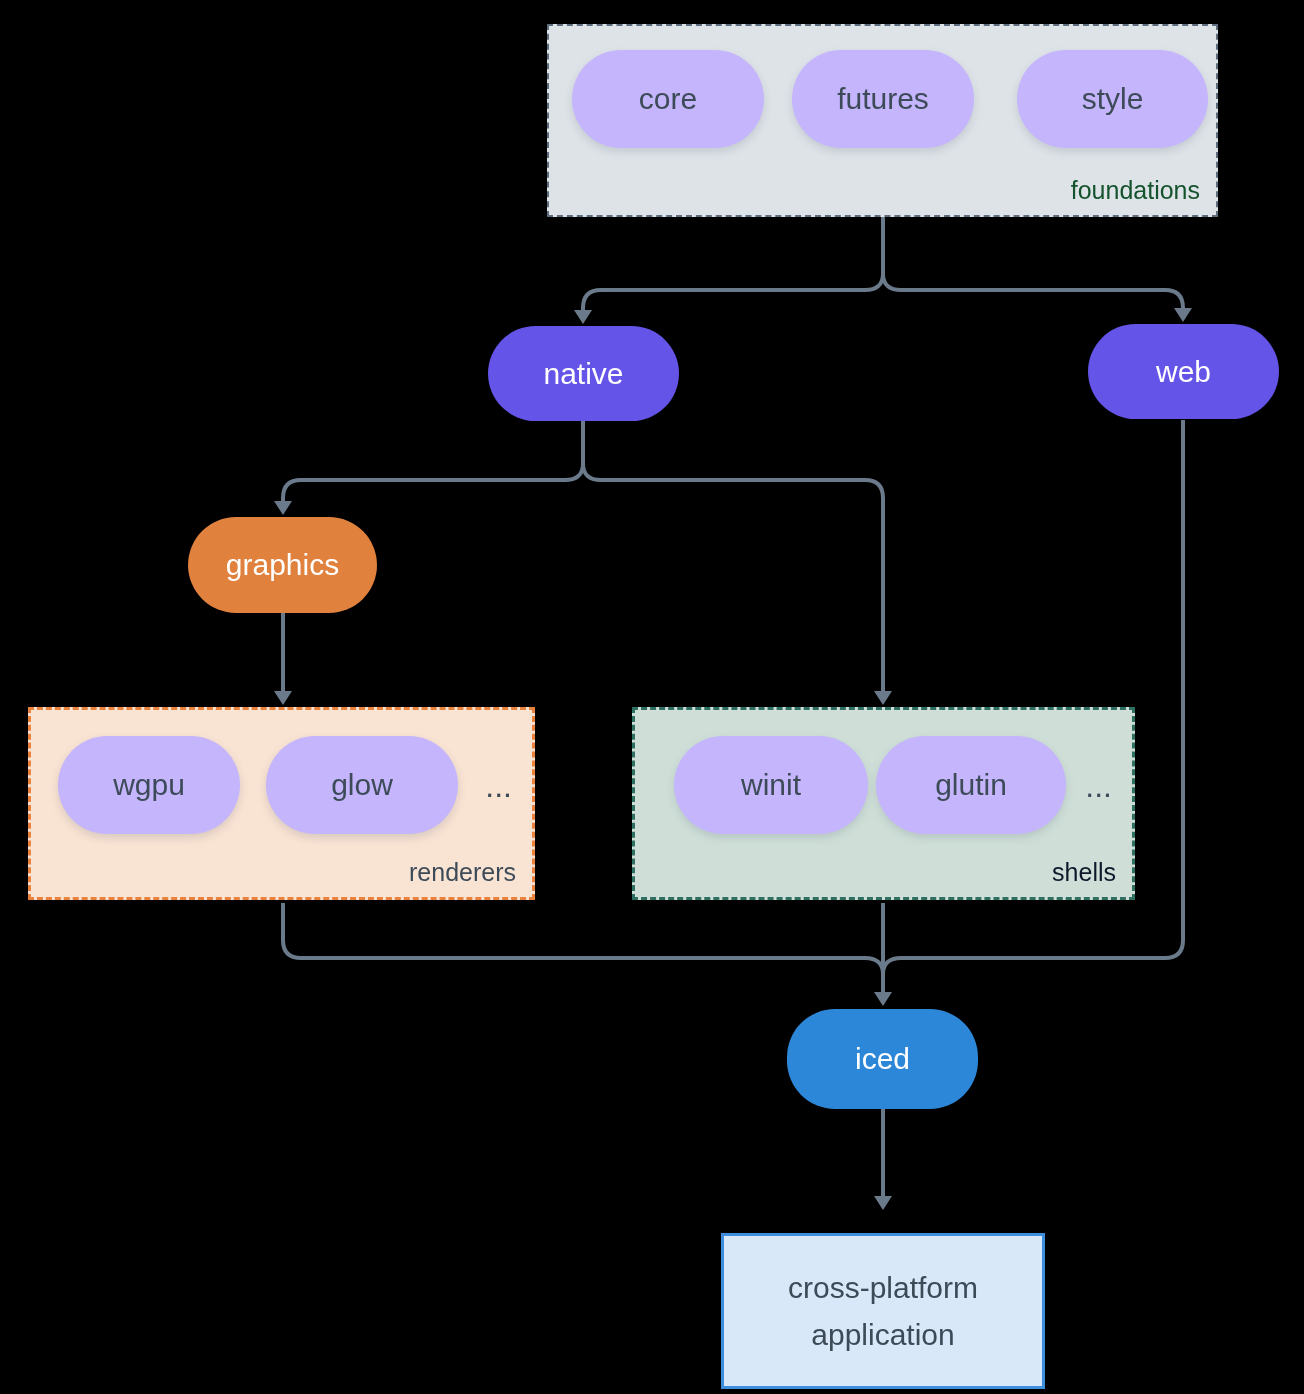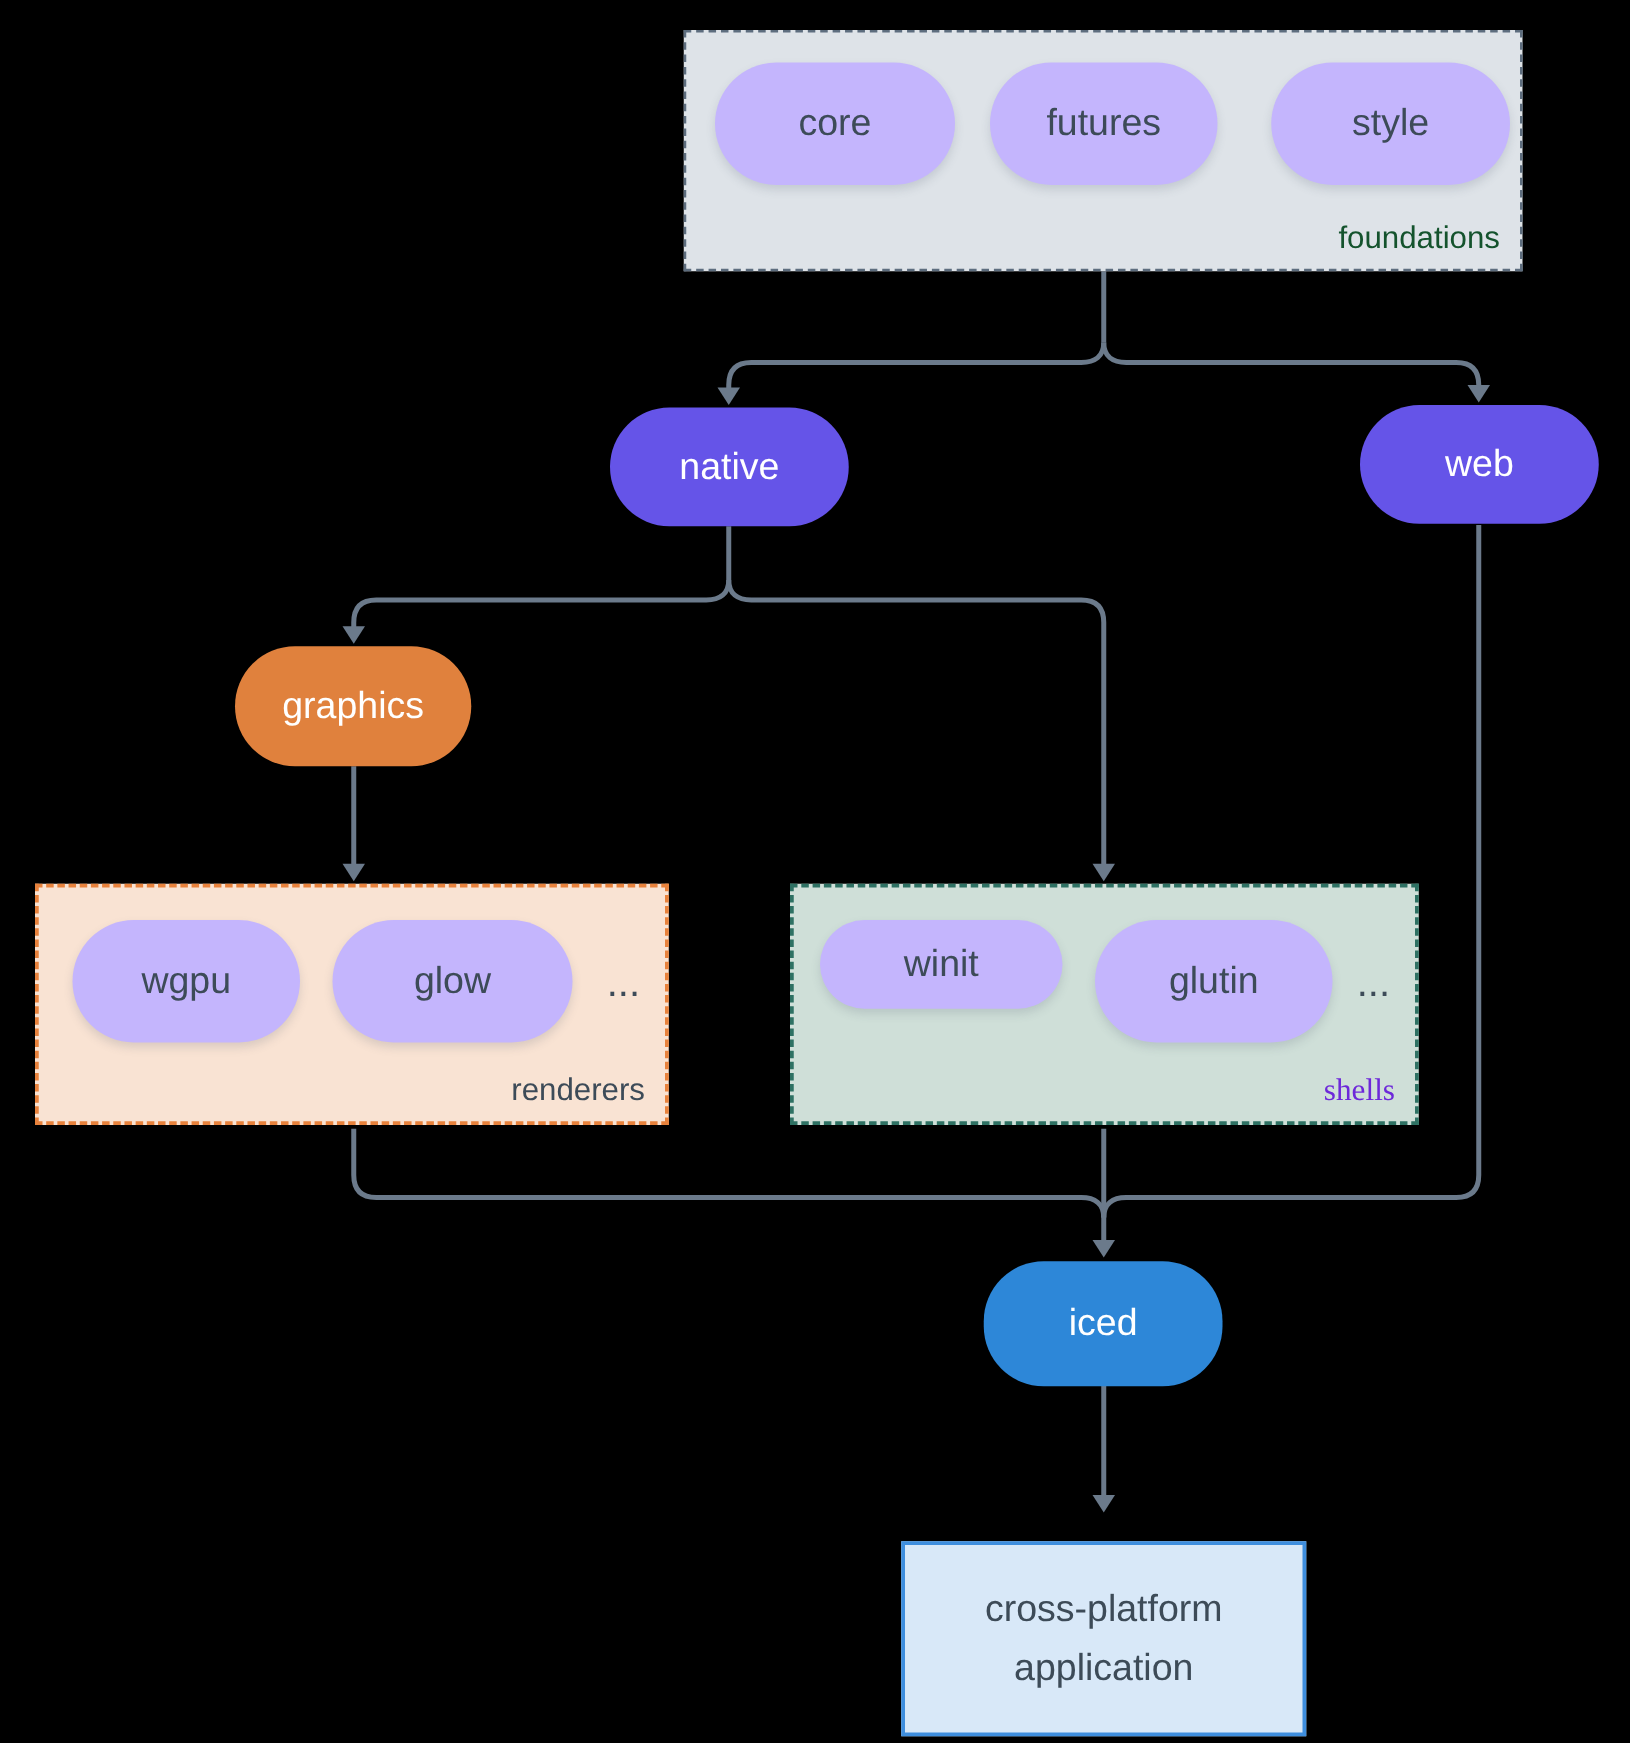--- a/index.html
+++ b/index.html
@@ -78,23 +78,23 @@
   <div class="node" style="left: 188px; top: 517px; width: 189px; height: 96px; background-color: rgb(224, 129, 61);">graphics</div>
 
   <div class="group" style="left: 28px; top: 707px; width: 507px; height: 193px; border-width: 3px; background-color: rgb(249, 227, 211); border-color: rgb(232, 130, 60); padding-left: 17px;">
     <div class="pill" style="left:27px;top:26px;width:182px;height:98px;">wgpu</div>
     <div class="pill" style="left:235px;top:26px;width:192px;height:98px;">glow</div>
     <div class="ellipsis" style="color: rgb(61, 75, 88);">...</div>
     <div class="glabel" style="color: rgb(61, 75, 88);">renderers</div>
   </div>
 
   <div class="group" style="left: 632px; top: 707px; width: 503px; height: 193px; border-width: 3px; background-color: rgb(207, 223, 216); border-color: rgb(46, 113, 99);">
-    <div class="pill" style="left:21px;top:26px;width:194px;height:71px;">winit</div>
+    <div class="pill" style="left:39px;top:26px;width:194px;height:98px;">winit</div>
     <div class="pill" style="left:241px;top:26px;width:190px;height:98px;">glutin</div>
     <div class="ellipsis" style="color: rgb(61, 75, 88);">...</div>
-    <div class="glabel" style="color: #6d28d9; font-family: Liberation Serif, serif;">shells</div>
+    <div class="glabel" style="color: #0f172a;">shells</div>
   </div>
 
   <div class="node" style="left: 787px; top: 1009px; width: 191px; height: 100px; background-color: rgb(45, 135, 216);">iced</div>
 
   <div class="appbox" style="background-color: rgb(216, 232, 248); border-color: rgb(62, 142, 222);">cross-platform application</div>
 
 </div>
 
 </body></html>

